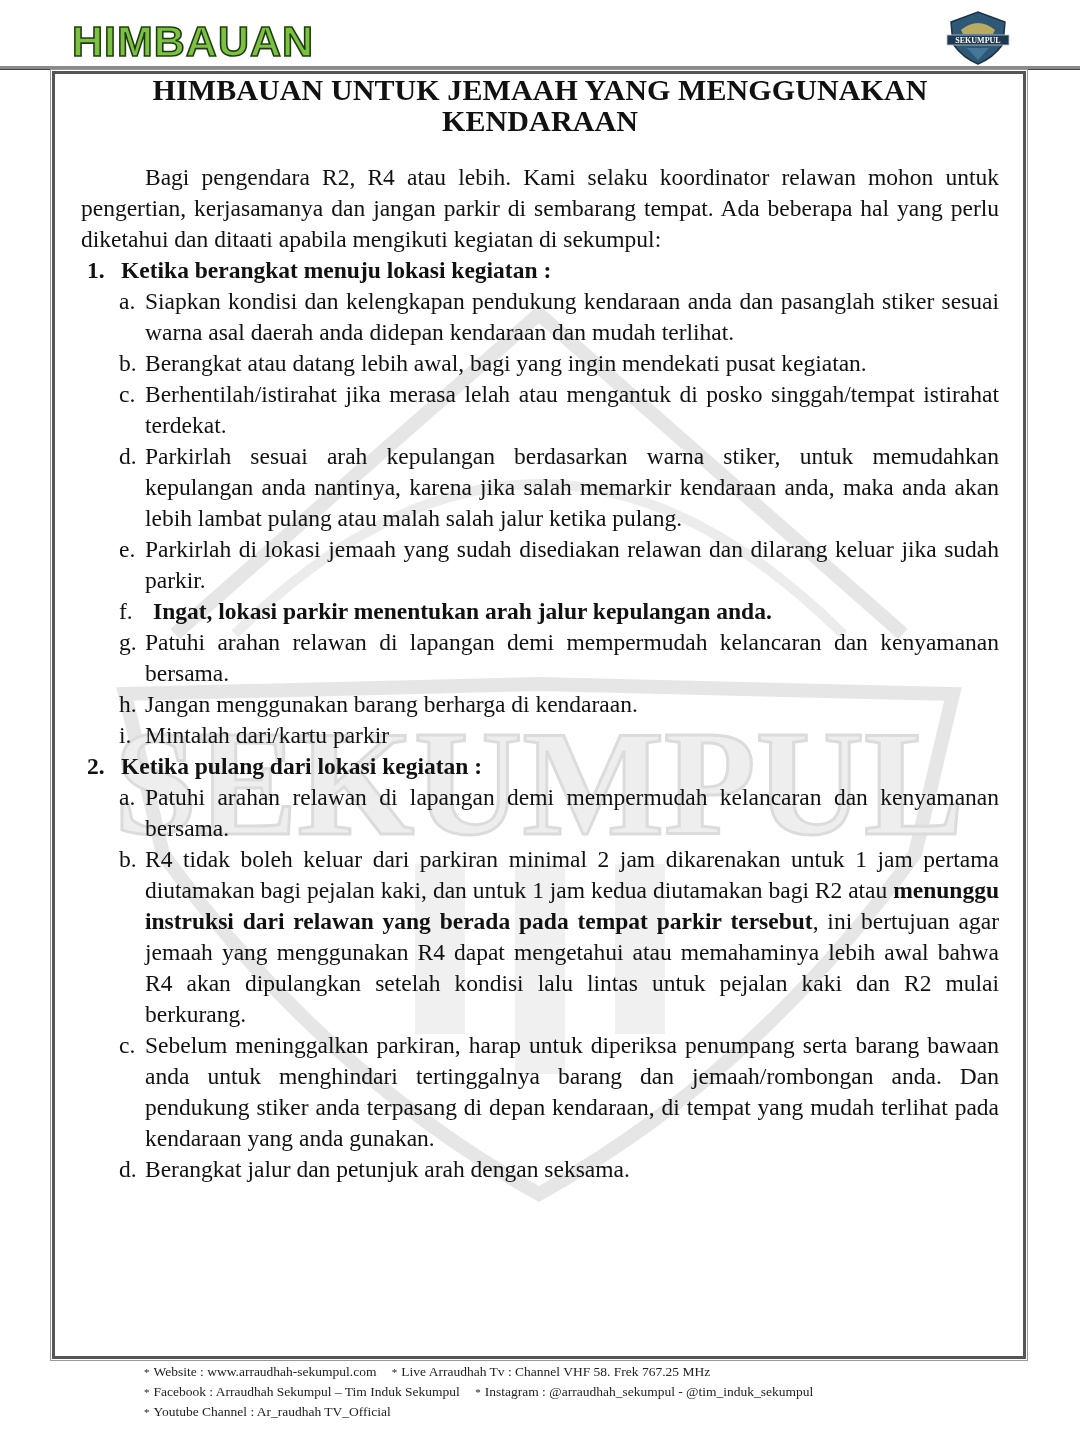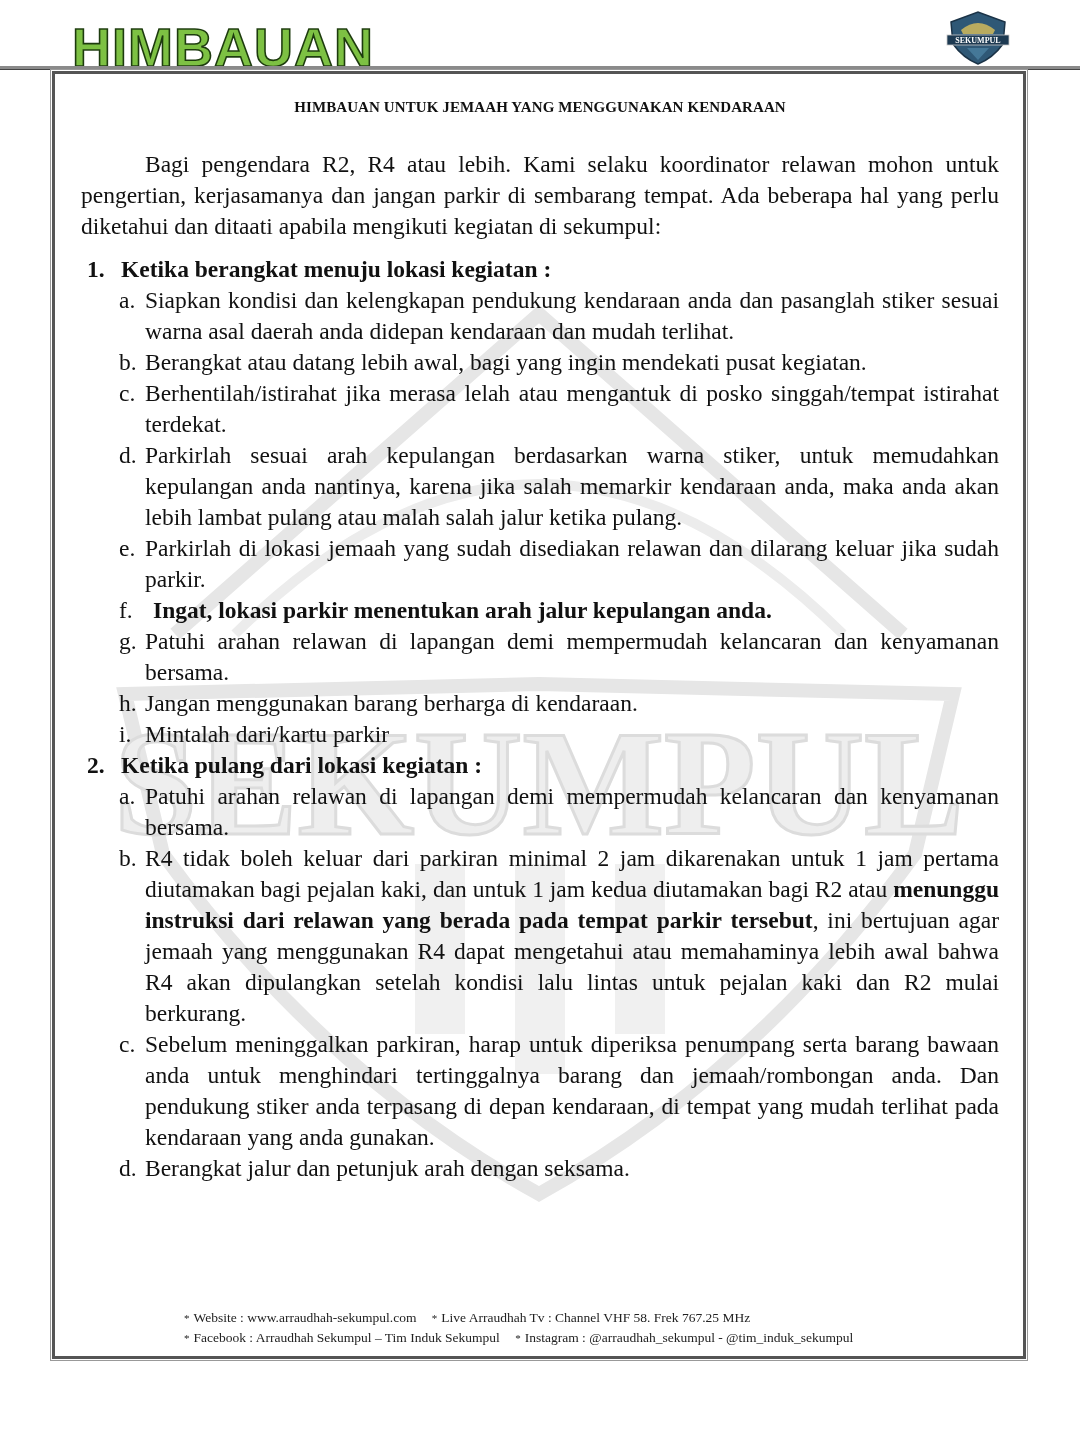--- a/index.html
+++ b/index.html
@@ -1,48 +1,48 @@
 <!DOCTYPE html>
 <html><head>
 <meta charset="utf-8">
 <style>
   html, body { margin: 0; padding: 0; background: #ffffff; }
   body { width: 1080px; height: 1439px; position: relative; overflow: hidden; font-family: "Liberation Serif", serif; color: #111; }
 
   .header-title {
     position: absolute; left: 72px; top: 20px;
-    font-family: "Liberation Sans", sans-serif; font-weight: 900; font-size: 54px; letter-spacing: 1px;
+    font-family: "Liberation Sans", sans-serif; font-weight: 900; font-size: 43px; letter-spacing: 1px;
     color: #7dc143;
     -webkit-text-stroke: 1.6px #1d3b0e;
     line-height: 1;
   }
   .header-rule { position: absolute; left: 0; right: 0; top: 66px; height: 3px; background: #8a8a8a; border-bottom: 1px solid #444; }
 
   .logo { position: absolute; left: 943px; top: 8px; width: 70px; height: 58px; }
 
   .doc-box {
     position: absolute; left: 52px; top: 71px; width: 968px; height: 1282px;
     border: 3px solid #555; outline: 1px solid #999; outline-offset: 1px; background: #fff;
   }
 
   .watermark { position: absolute; left: 0; top: 0; width: 100%; height: 100%; pointer-events: none; }
 
   .content { position: absolute; left: 26px; top: 0; right: 24px; font-size: 23.5px; line-height: 31px; }
 
-  .doc-title { text-align: center; font-weight: bold; font-size: 15px; margin-top: 18px; letter-spacing: 0.1px; }
+  .doc-title { text-align: center; font-weight: bold; font-size: 30px; letter-spacing: 0.1px; }
   .intro { margin-top: 26px; text-align: justify; text-indent: 64px; }
 
   .section-head { font-weight: bold; display: flex; margin-left: 6px; }
   .section-head .num { width: 34px; }
   .item { display: flex; margin-left: 38px; text-align: justify; }
   .item .letter { width: 26px; flex-shrink: 0; }
   .item .txt { flex: 1; text-align: justify; }
   .bold { font-weight: bold; margin-left: 8px; }
 
-  .footer { position: absolute; left: 144px; top: 1308px; font-family: "Liberation Serif", serif; font-size: 13.5px; color: #222; line-height: 20px; margin-left: 40px; }
+  .footer { position: absolute; left: 144px; top: 1362px; font-family: "Liberation Serif", serif; font-size: 13.5px; color: #222; line-height: 20px; }
   .footer .row { white-space: nowrap; }
   .footer .star { font-size: 11px; vertical-align: top; margin-right: 4px; }
   .footer .sep { display: inline-block; width: 12px; }
 </style>
 </head>
 <body>
 
 <div class="header-title">HIMBAUAN</div>
 <div class="header-rule"></div>
 
@@ -67,21 +67,21 @@
     <g fill="#f0f0f0">
       <rect x="360" y="790" width="50" height="170"></rect>
       <rect x="460" y="790" width="50" height="210"></rect>
       <rect x="560" y="790" width="50" height="170"></rect>
     </g>
   </svg>
 
   <div class="content">
     <div class="doc-title">HIMBAUAN UNTUK JEMAAH YANG MENGGUNAKAN KENDARAAN</div>
 
-    <p class="intro" style="margin-bottom:12px;">
+    <p class="intro" style="margin-bottom:0;">
       <span>Bagi pengendara R2, R4 atau lebih.</span><span> Kami selaku koordinator relawan  mohon untuk pengertian, kerjasamanya dan jangan parkir di sembarang tempat. Ada beberapa hal yang perlu diketahui dan ditaati apabila mengikuti kegiatan di sekumpul:</span>
     </p>
 
     <div class="section-head">
       <span class="num">1.</span>
       <span>Ketika berangkat menuju lokasi kegiatan  :</span>
     </div>
     <div class="item">
         <span class="letter">a.</span>
         <span class="txt">Siapkan kondisi dan kelengkapan pendukung kendaraan anda dan pasanglah stiker sesuai warna asal daerah anda didepan kendaraan dan mudah terlihat.</span>
@@ -144,13 +144,16 @@
 
 <div class="footer">
   <div class="row">
     <span class="star">*</span><span>Website : www.arraudhah-sekumpul.com</span><span class="sep"></span>
     <span class="star">*</span><span>Live Arraudhah Tv : Channel VHF 58. Frek 767.25 MHz</span>
   </div>
   <div class="row">
     <span class="star">*</span><span>Facebook : Arraudhah Sekumpul – Tim Induk Sekumpul</span><span class="sep"></span>
     <span class="star">*</span><span>Instagram : @arraudhah_sekumpul - @tim_induk_sekumpul</span>
   </div>
+  <div class="row">
+    <span class="star">*</span><span>Youtube Channel : Ar_raudhah TV_Official</span>
+  </div>
 </div>
 
 </body></html>

